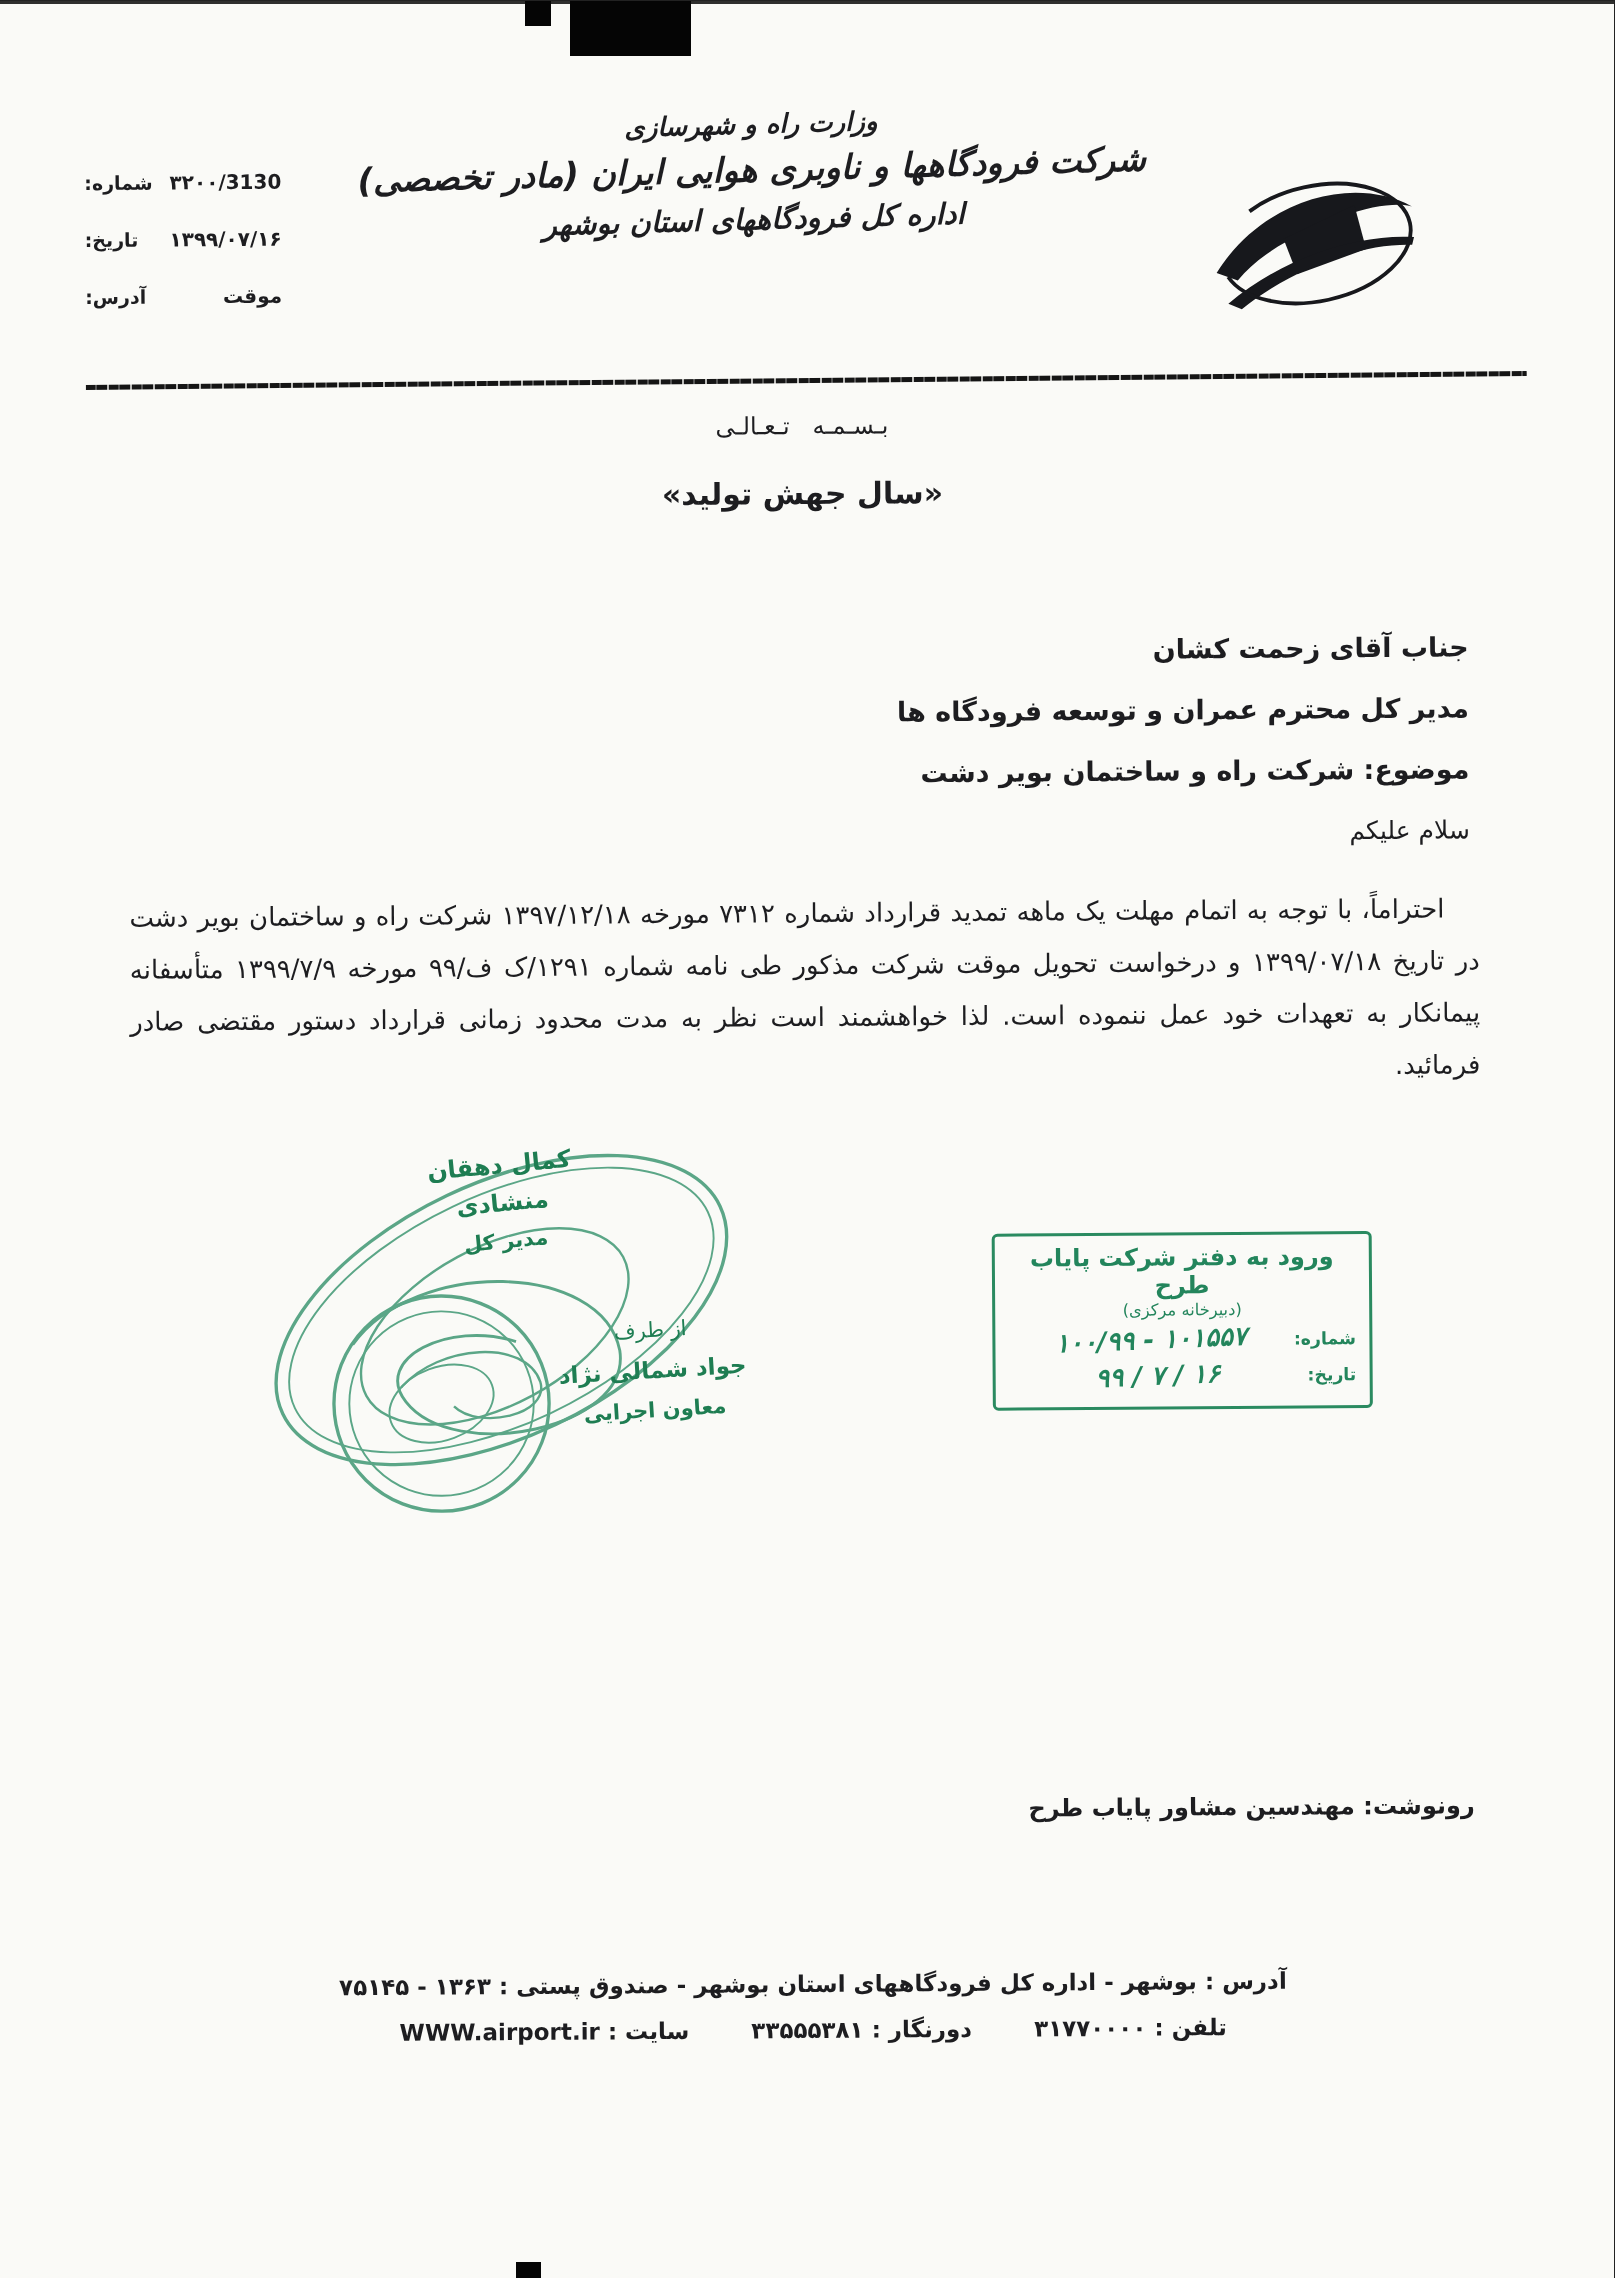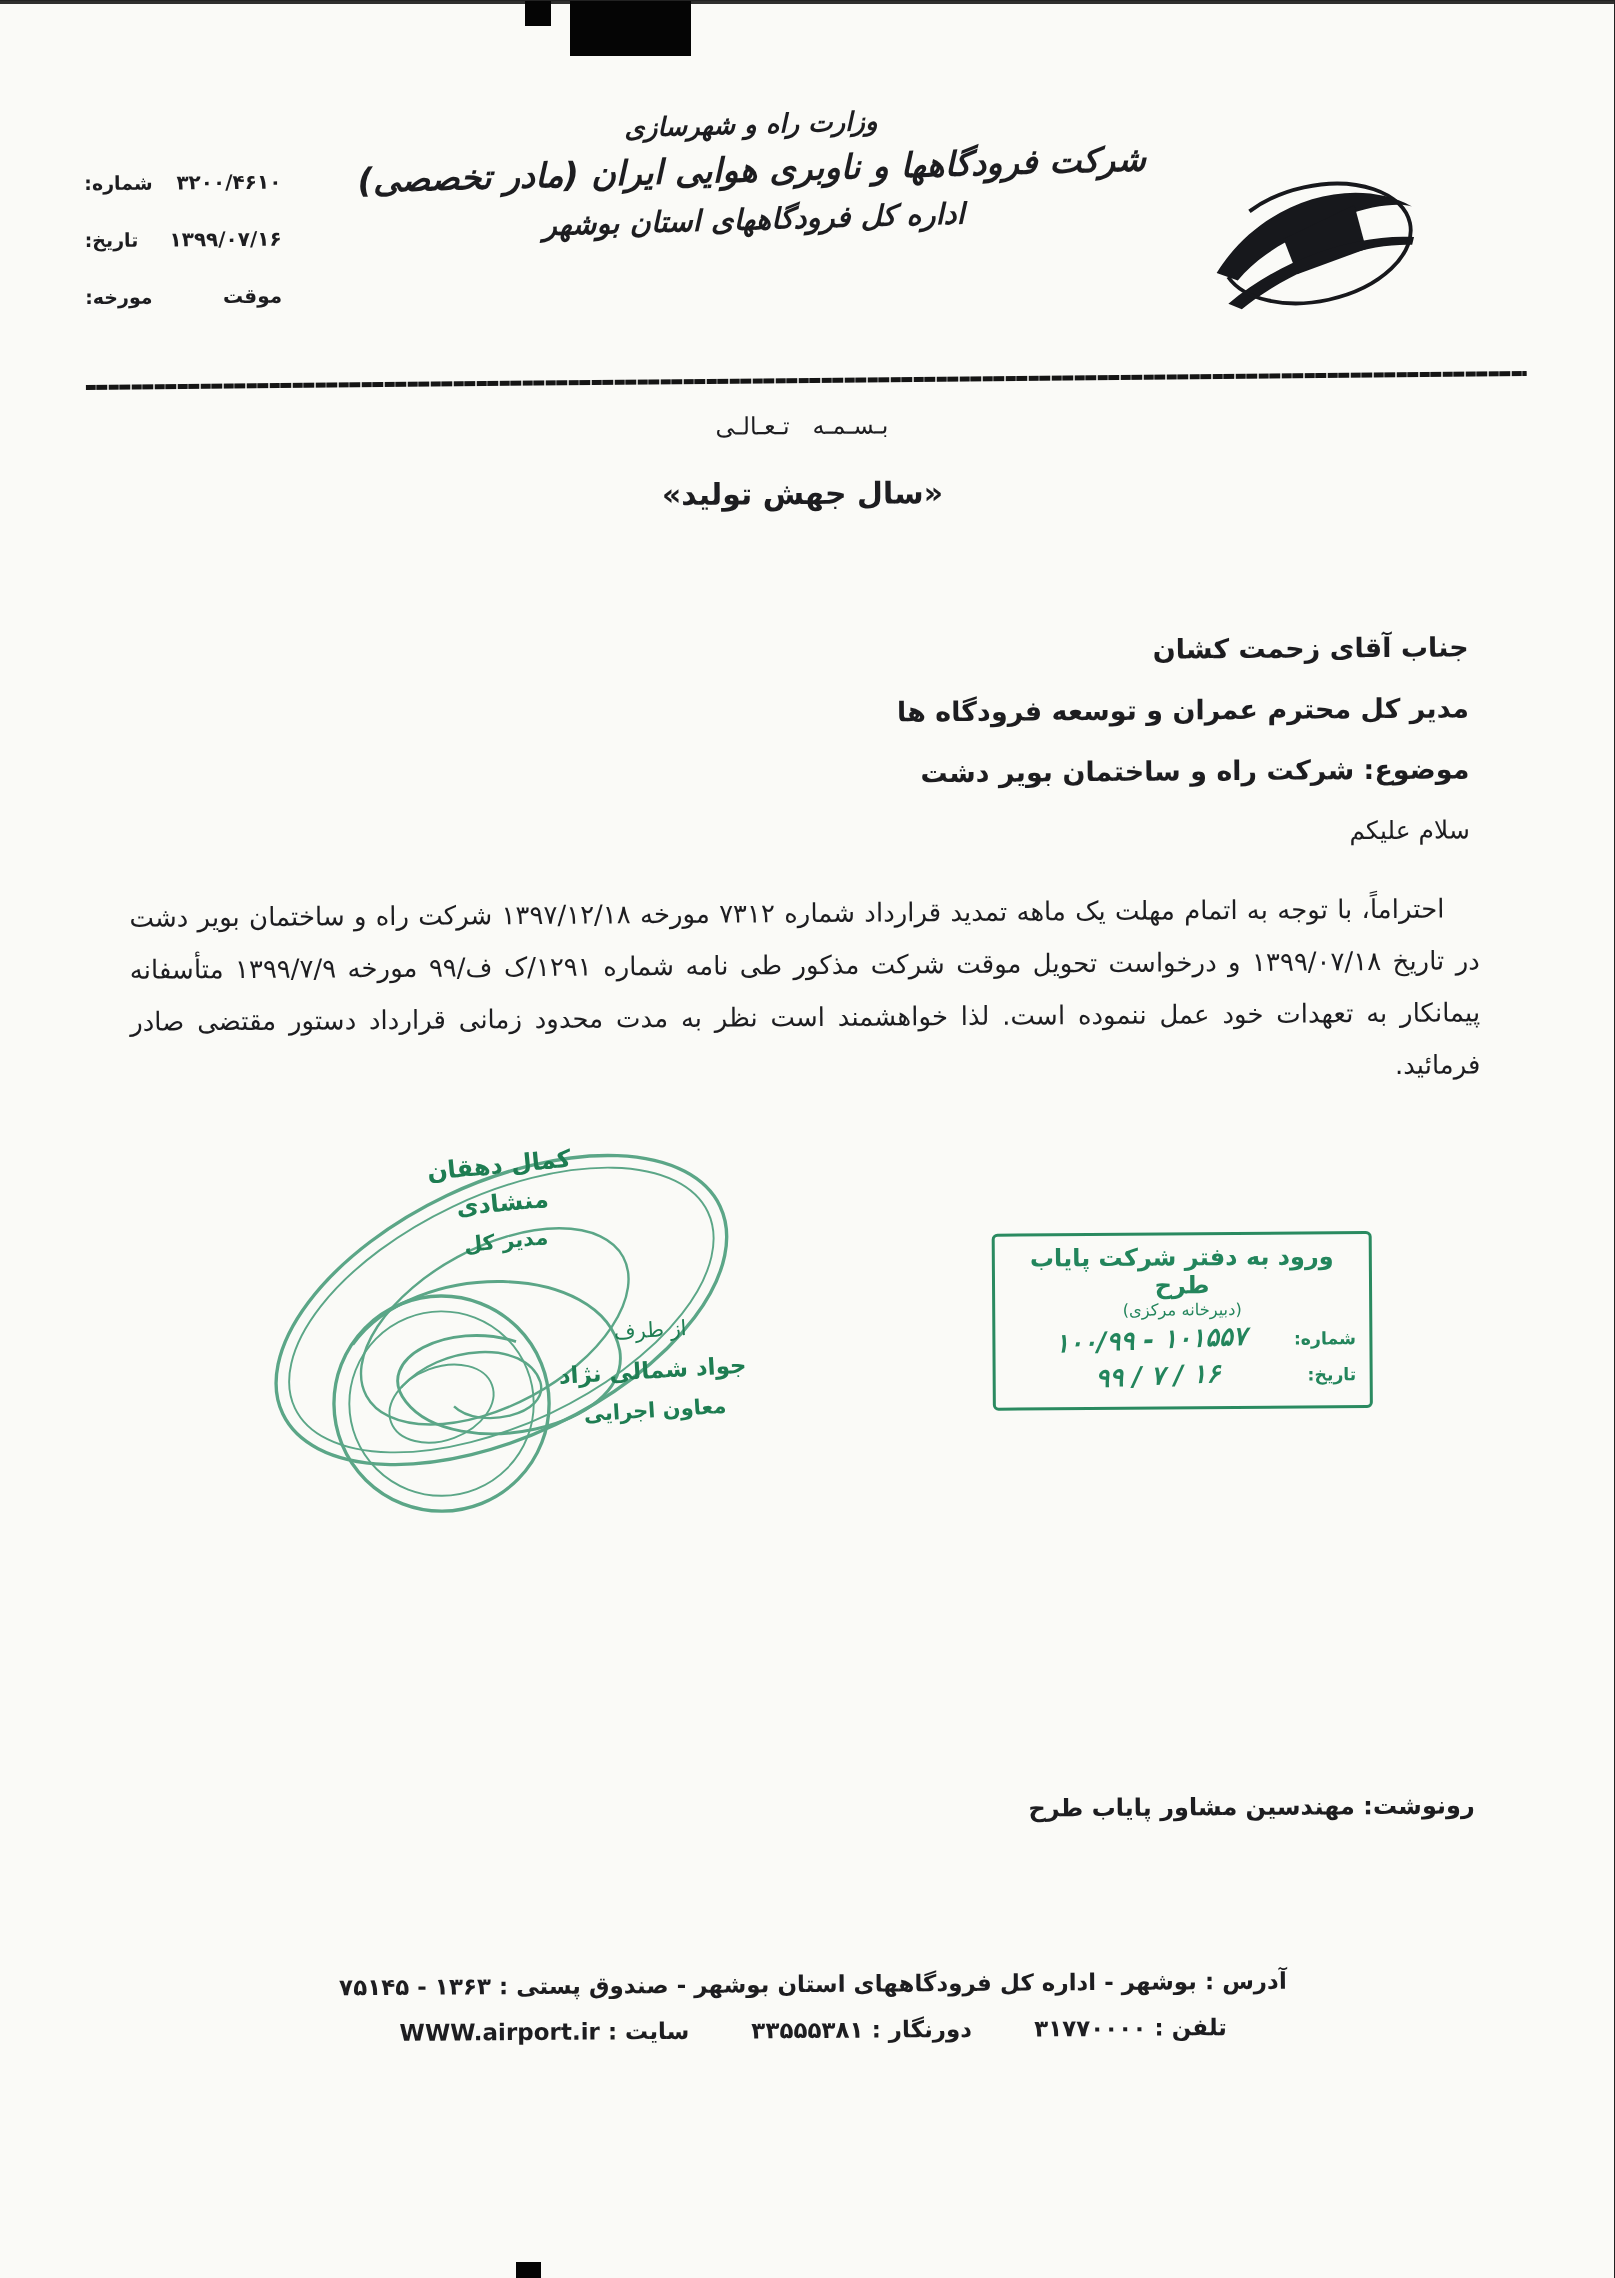--- a/index.html
+++ b/index.html
@@ -87,30 +87,30 @@
 
   <div class="artifact art-topline"></div>
   <div class="artifact art-m1"></div>
   <div class="artifact art-m2"></div>
   <div class="artifact art-bottom"></div>
 
   <div class="scan-tilt">
 
     <div class="meta">
       <div class="meta-row">
-        <span class="meta-value">۳۲۰۰/۴۶۱۰</span>
+        <span class="meta-value">۳۲۰۰/3130</span>
         <span class="meta-label">شماره:</span>
       </div>
       <div class="meta-row">
         <span class="meta-value">۱۳۹۹/۰۷/۱۶</span>
         <span class="meta-label">تاریخ:</span>
       </div>
       <div class="meta-row">
         <span class="meta-value">موقت</span>
-        <span class="meta-label">مورخه:</span>
+        <span class="meta-label">آدرس:</span>
       </div>
     </div>
 
     <div class="org">
       <div class="org1">وزارت راه و شهرسازی</div>
       <div class="org2">شرکت فرودگاهها و ناوبری هوایی ایران (مادر تخصصی)</div>
       <div class="org3">اداره کل فرودگاههای استان بوشهر</div>
     </div>
 
     <div class="logo">

